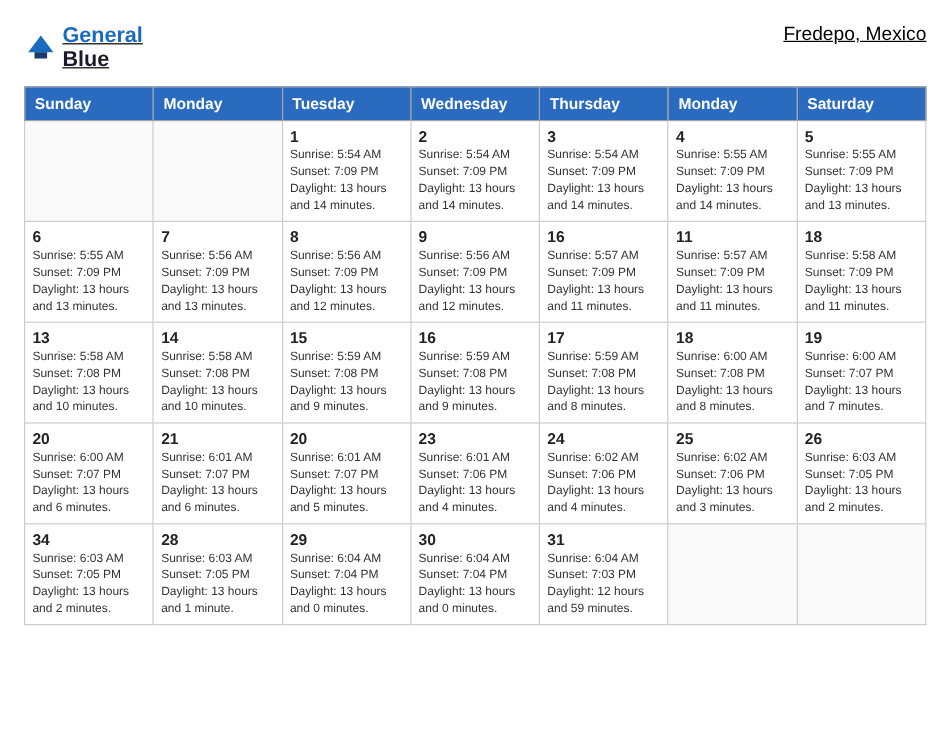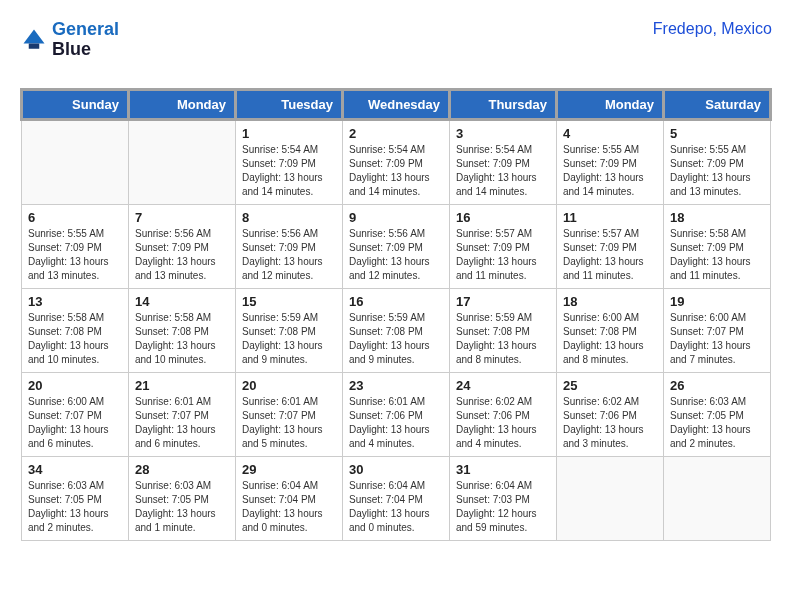--- a/index.html
+++ b/index.html
@@ -7,21 +7,22 @@
       font-family: Arial, sans-serif;
       background: #fff;
       width: 792px;
       min-height: 612px;
       padding: 20px;
     }
     .header {
       display: flex;
       justify-content: space-between;
       align-items: flex-start;
-      margin-bottom: 28px;
+      margin-bottom: 12px;
+      text-decoration: underline;
     }
     .logo {
       display: flex;
       align-items: center;
       gap: 4px;
     }
     .logo-text {
       font-size: 18px;
       font-weight: bold;
       color: #1a1a2e;
@@ -37,35 +38,35 @@
     .title-block {
       text-align: right;
     }
     .month-title {
       font-size: 36px;
       font-weight: bold;
       color: #222;
     }
     .location-title {
       font-size: 16px;
-      color: #1d4ed8;
+      color: #000000;
     }
     .calendar {
       width: 100%;
       border-collapse: collapse;
       border: 1px solid #ccc;
     }
     .calendar th {
       background-color: #2a6bbf;
       color: #fff;
       font-size: 13px;
       font-weight: bold;
       padding: 6px 8px;
-      text-align: right;
-      border: 3px solid #a3a3a3;
+      text-align: left;
+      border: 1px solid #a3a3a3;
     }
     .calendar td {
       border: 1px solid #ccc;
       vertical-align: top;
       padding: 5px 6px;
       font-size: 10.5px;
       color: #333;
       width: 107px;
       min-height: 80px;
     }

